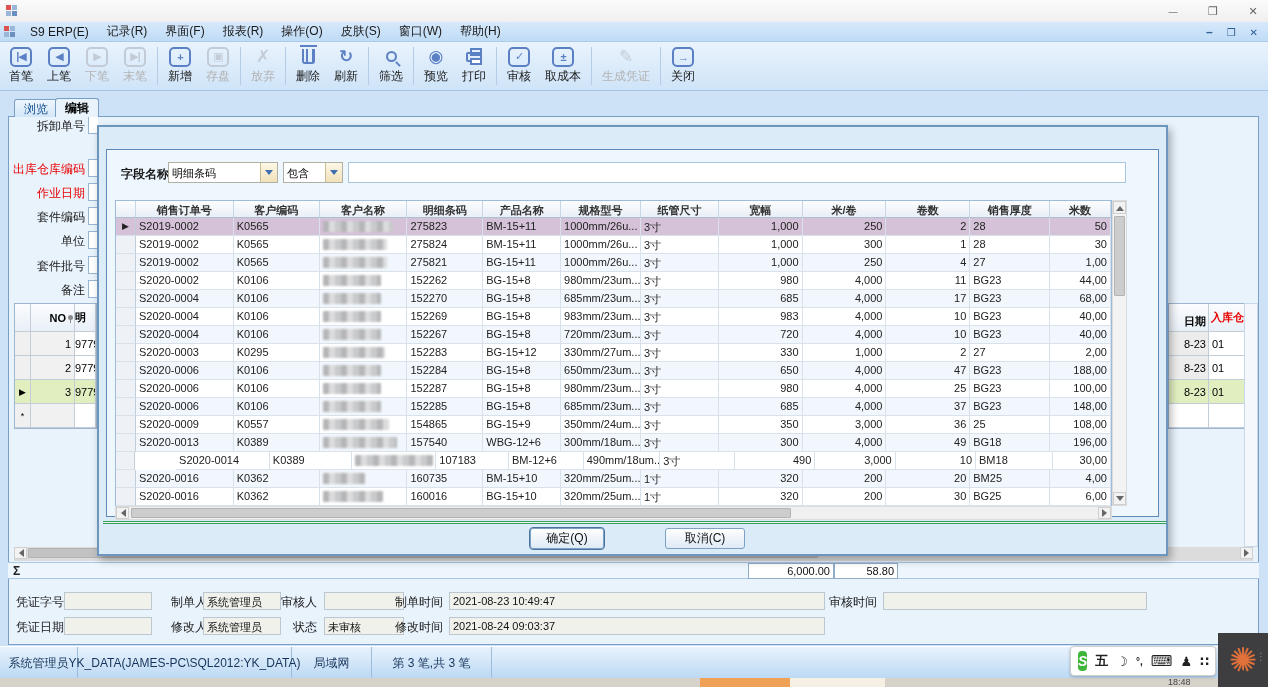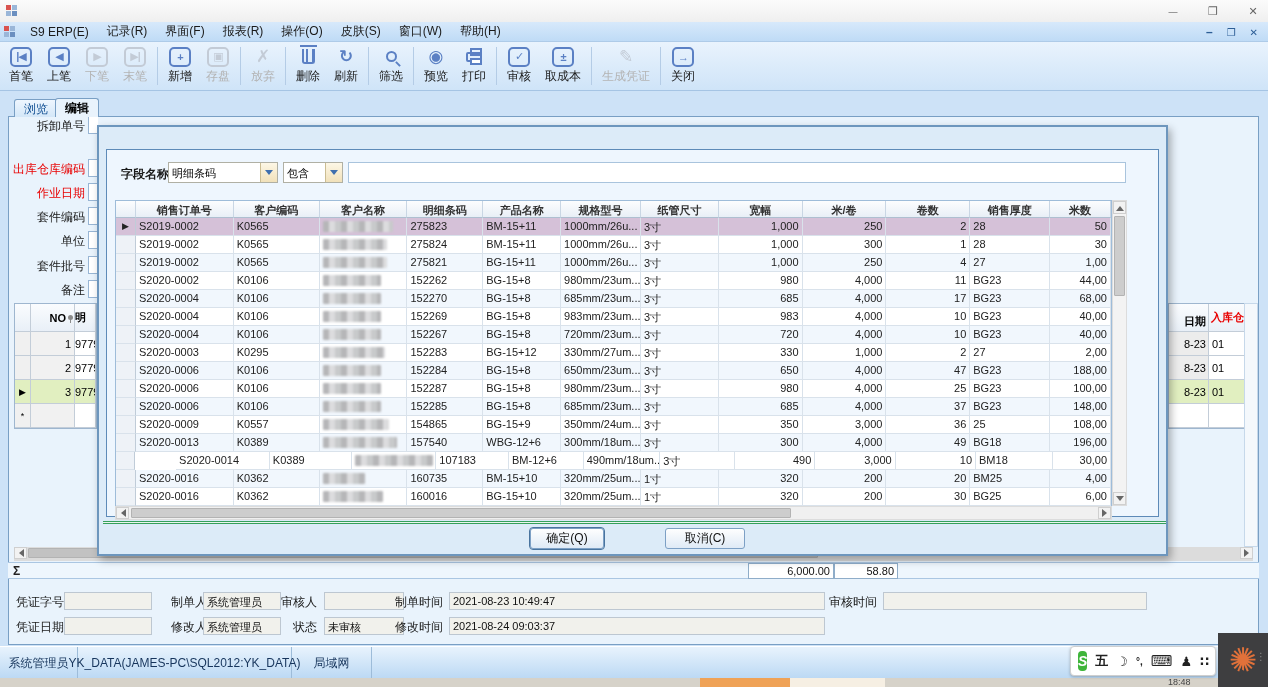--- a/index.html
+++ b/index.html
@@ -419,20 +419,21 @@
       <div class="ft-label" style="left: 207px; top: 619px;">状态</div>
       <div class="ft-input" style="left: 324px; top: 617px; width: 80px;">未审核</div>
       <div class="ft-label" style="left: 333px; top: 619px;">修改时间</div>
       <div class="ft-input" style="left: 449px; top: 617px; width: 376px;">2021-08-24 09:03:37</div>
     </div>
 
   <div id="statusbar">
       <div class="st-item" style="left: 0px; width: 78px;">系统管理员</div>
       <div class="st-item" style="left: 78px; width: 214px;">YK_DATA(JAMES-PC\SQL2012:YK_DATA)</div>
       <div class="st-item" style="left: 292px; width: 80px;">局域网</div>
+      <div class="st-item" style="left: 372px; width: 120px;">第 3 笔,共 3 笔</div>
     </div>
 
   <div id="bottom-strip">
     <span class="strip-orange"></span>
     <span class="strip-cream"></span>
     <span class="strip-time">18:48</span>
   </div>
 
   <div id="ime-bar">
     <span class="sogou-logo">S</span>

